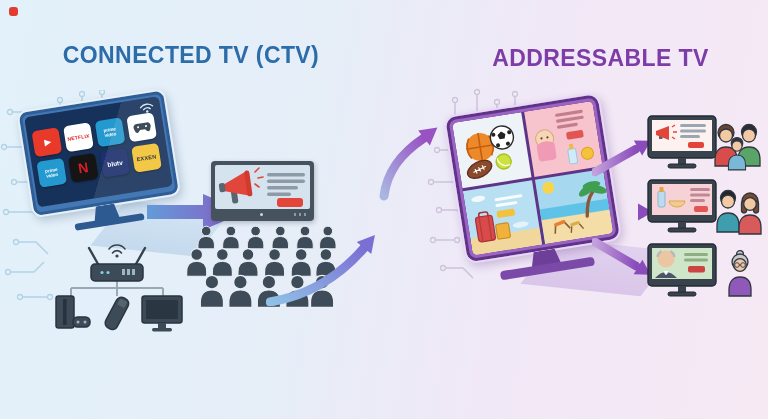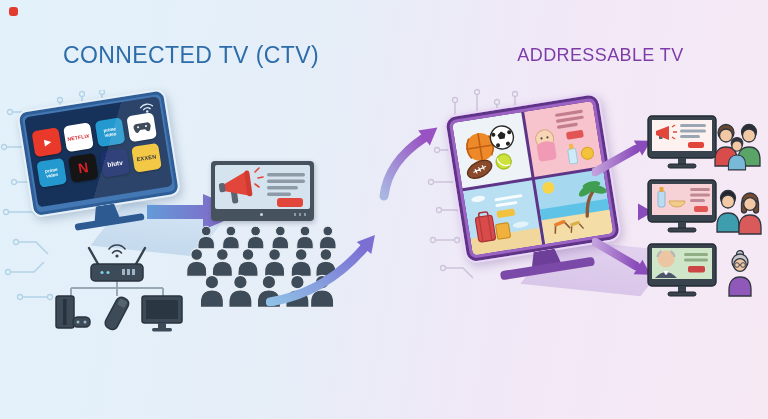--- a/index.html
+++ b/index.html
@@ -3,23 +3,23 @@
 <meta charset="utf-8">
 <style>
   html,body{margin:0;padding:0;}
   #canvas{
     position:relative;width:768px;height:419px;overflow:hidden;
     background:linear-gradient(100deg,#e2f1fa 0%,#e6eef8 40%,#f1e8f7 66%,#f6e9f4 100%);
     font-family:"Liberation Sans",sans-serif;
   }
   .abs{position:absolute;}
   
-  .title{font-weight:normal;text-align:center;letter-spacing:.4px;font-size:23px;}
+  .title{font-weight:bold;text-align:center;letter-spacing:.4px;font-size:23px;}
   #ctv-title{left:35px;top:42px;width:312px;color:#2c6ca9;}
-  #addr-title{left:478px;top:45px;width:245px;color:#7d3ca8;font-size:18px;text-align:center;}
+  #addr-title{left:478px;top:45px;width:245px;color:#7d3ca8;font-size:23px;text-align:center;}
   
   #red-dot{left:9px;top:7px;width:9px;height:9px;border-radius:3px;background:#e23c30;}
   
   .slab{opacity:.8;}
   #ctv-slab{left:108px;top:206px;width:105px;height:45px;background:linear-gradient(#cfe2f3,#bcd4ea);transform:skew(-38deg,6deg);}
   #addr-slab{left:538px;top:245px;width:120px;height:45px;background:linear-gradient(#dcc9ec,#d0bae4);transform:skew(-38deg,6deg);opacity:.75;}
   
   #ctv-tv{left:27px;top:99px;width:150px;height:150px;transform:rotate(-9deg);}
   #ctv-frame{left:0;top:0;width:150px;height:108px;background:#4478b4;border:2px solid #e8f1f8;border-radius:10px;box-shadow:inset 0 0 0 3px #2f5e97,2px 4px 8px rgba(40,70,110,.25);box-sizing:border-box;}
   #ctv-screen{left:7px;top:7px;width:136px;height:91px;background:#17325a;border-radius:5px;overflow:hidden;}

